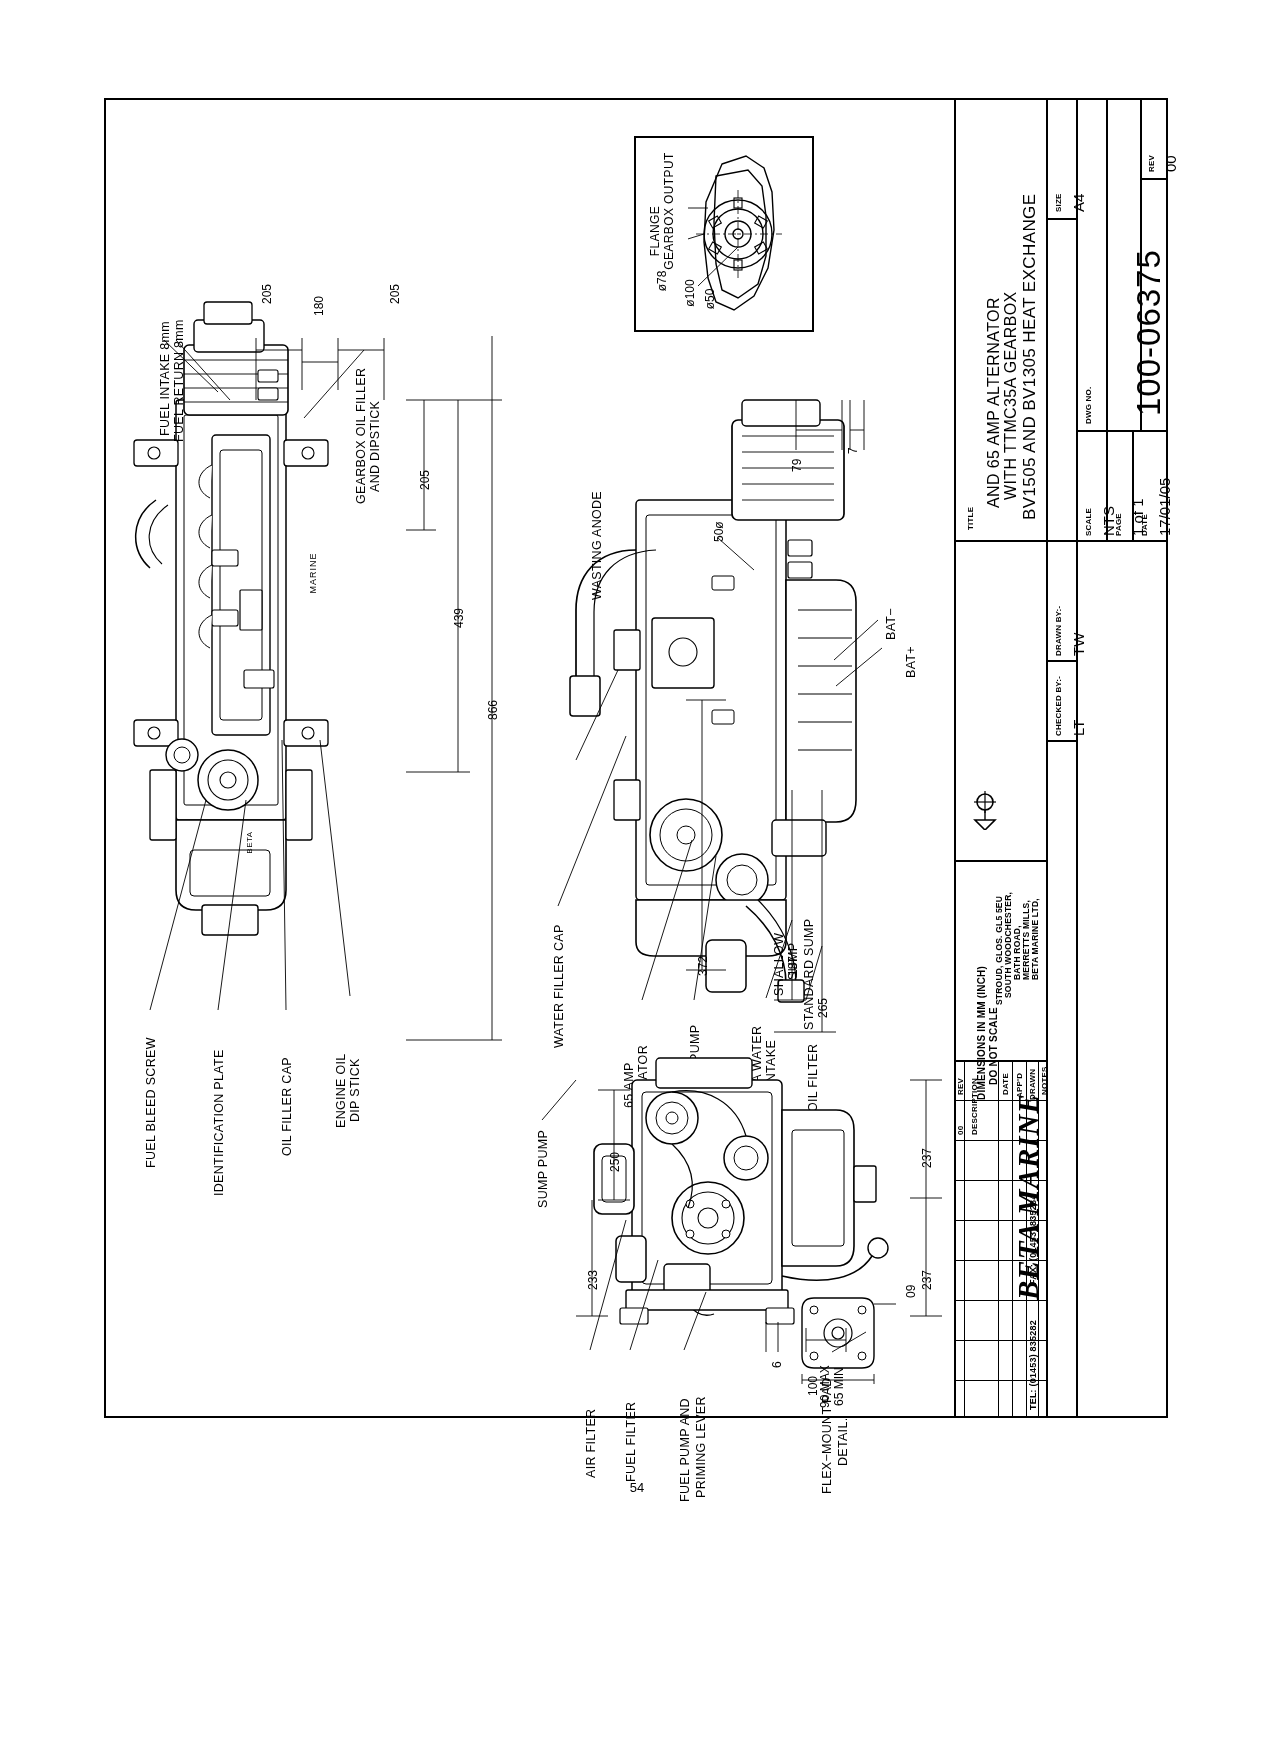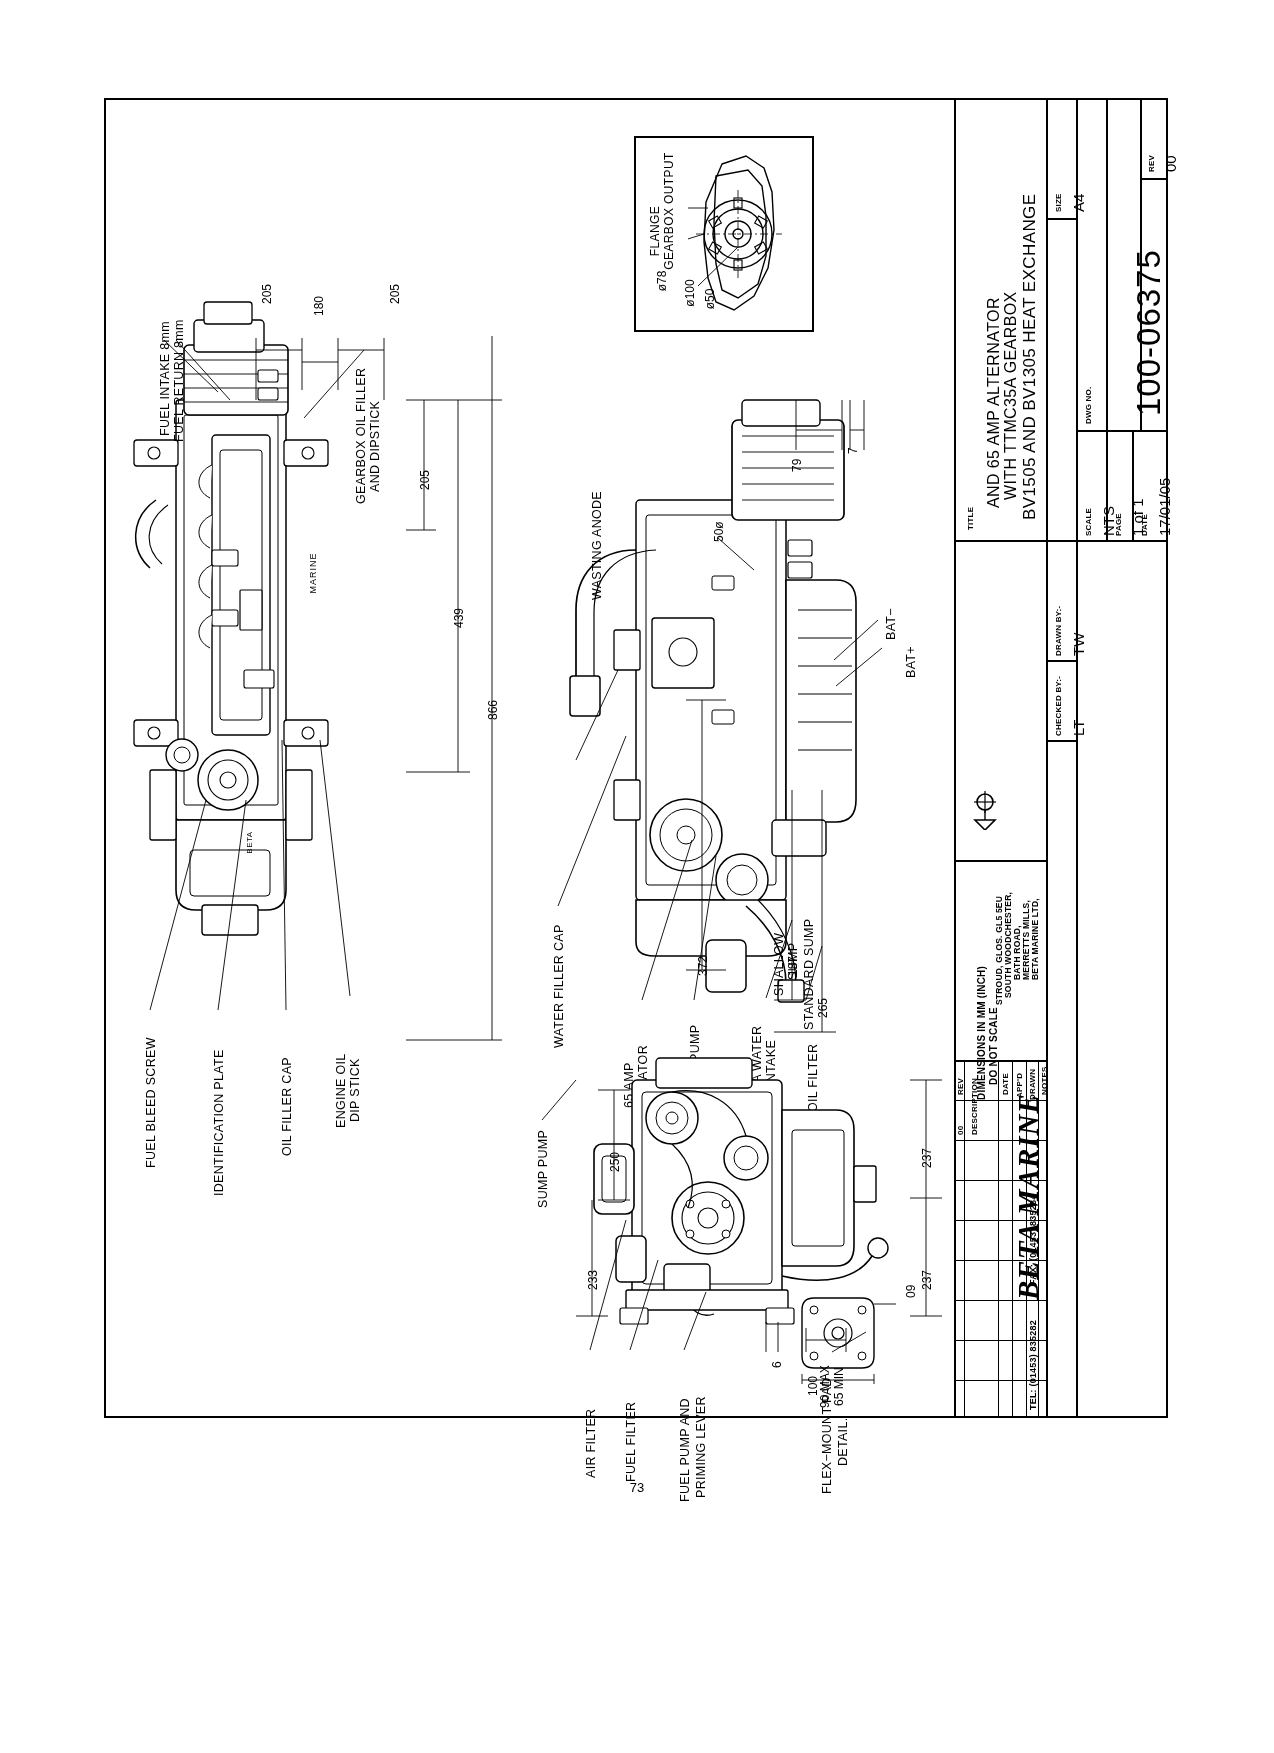--- a/index.html
+++ b/index.html
@@ -564,15 +564,15 @@
         <div class="anno" style="left:518px;top:1382px;transform-origin:0 0;transform:rotate(-90deg);">FUEL FILTER</div>
         <div class="anno" style="left:572px;top:1402px;transform-origin:0 0;transform:rotate(-90deg);">FUEL PUMP AND</div>
         <div class="anno" style="left:588px;top:1398px;transform-origin:0 0;transform:rotate(-90deg);">PRIMING LEVER</div>
         <div class="anno" style="left:714px;top:1394px;transform-origin:0 0;transform:rotate(-90deg);">FLEX−MOUNT PAD</div>
         <div class="anno" style="left:730px;top:1366px;transform-origin:0 0;transform:rotate(-90deg);">DETAIL.</div>
       </div>
 
     </div>
   </div>
 
-  <div class="pagenum">73</div>
+  <div class="pagenum">54</div>
 
 </div>
 
 </body></html>

